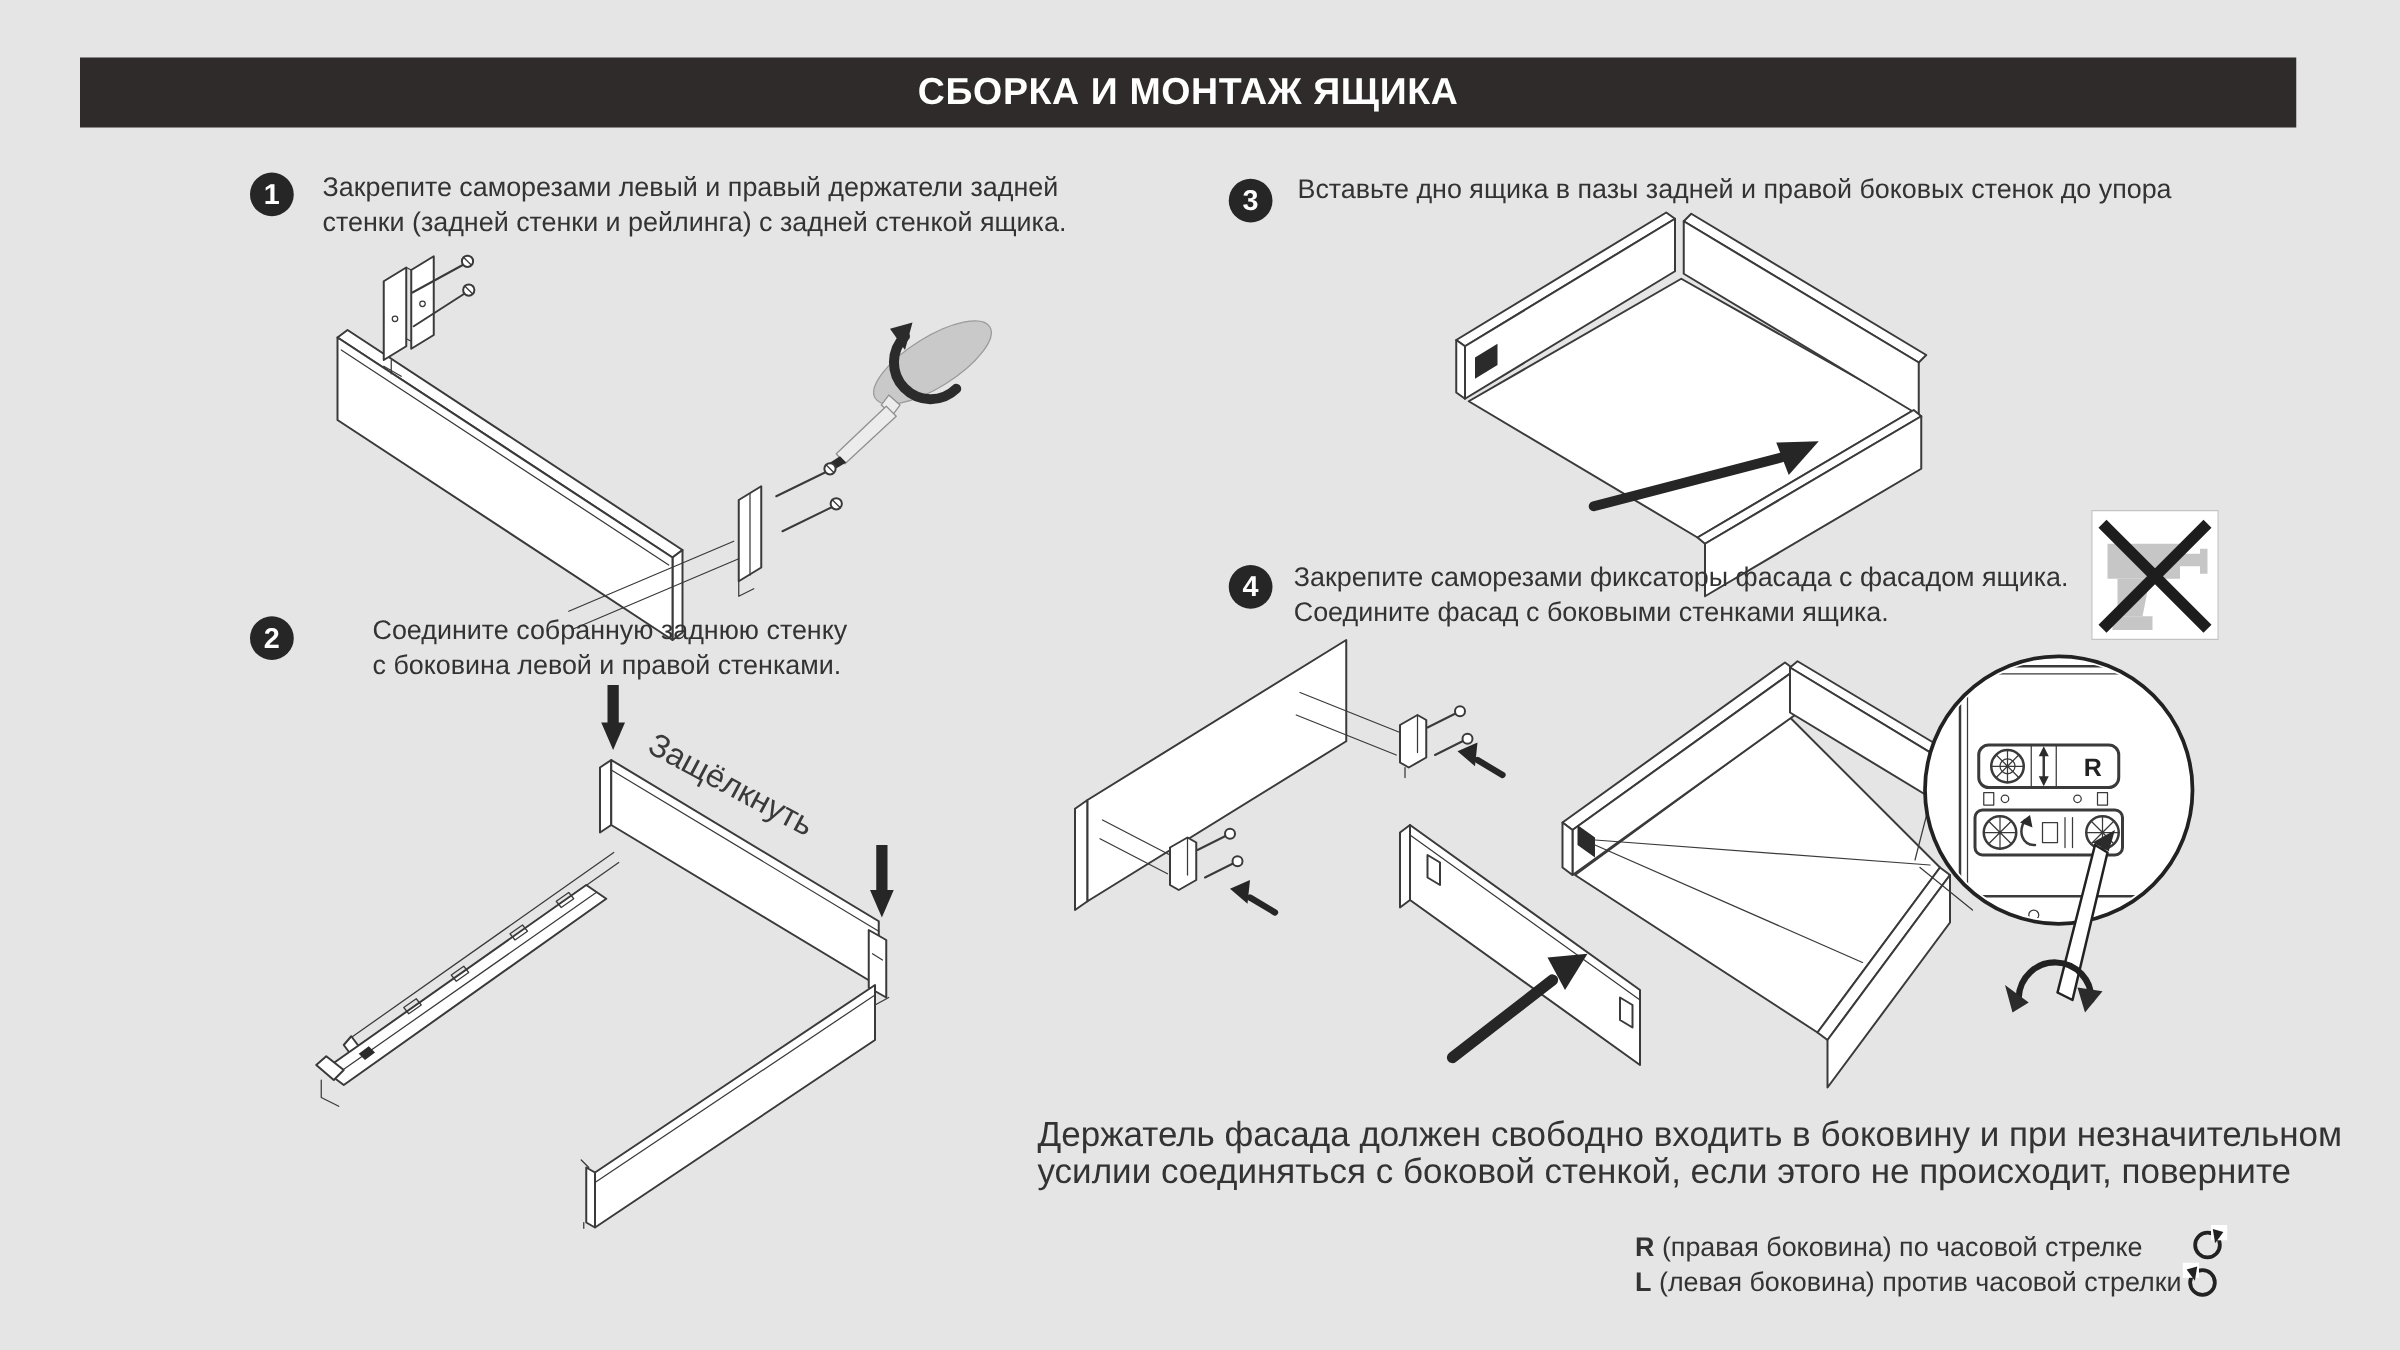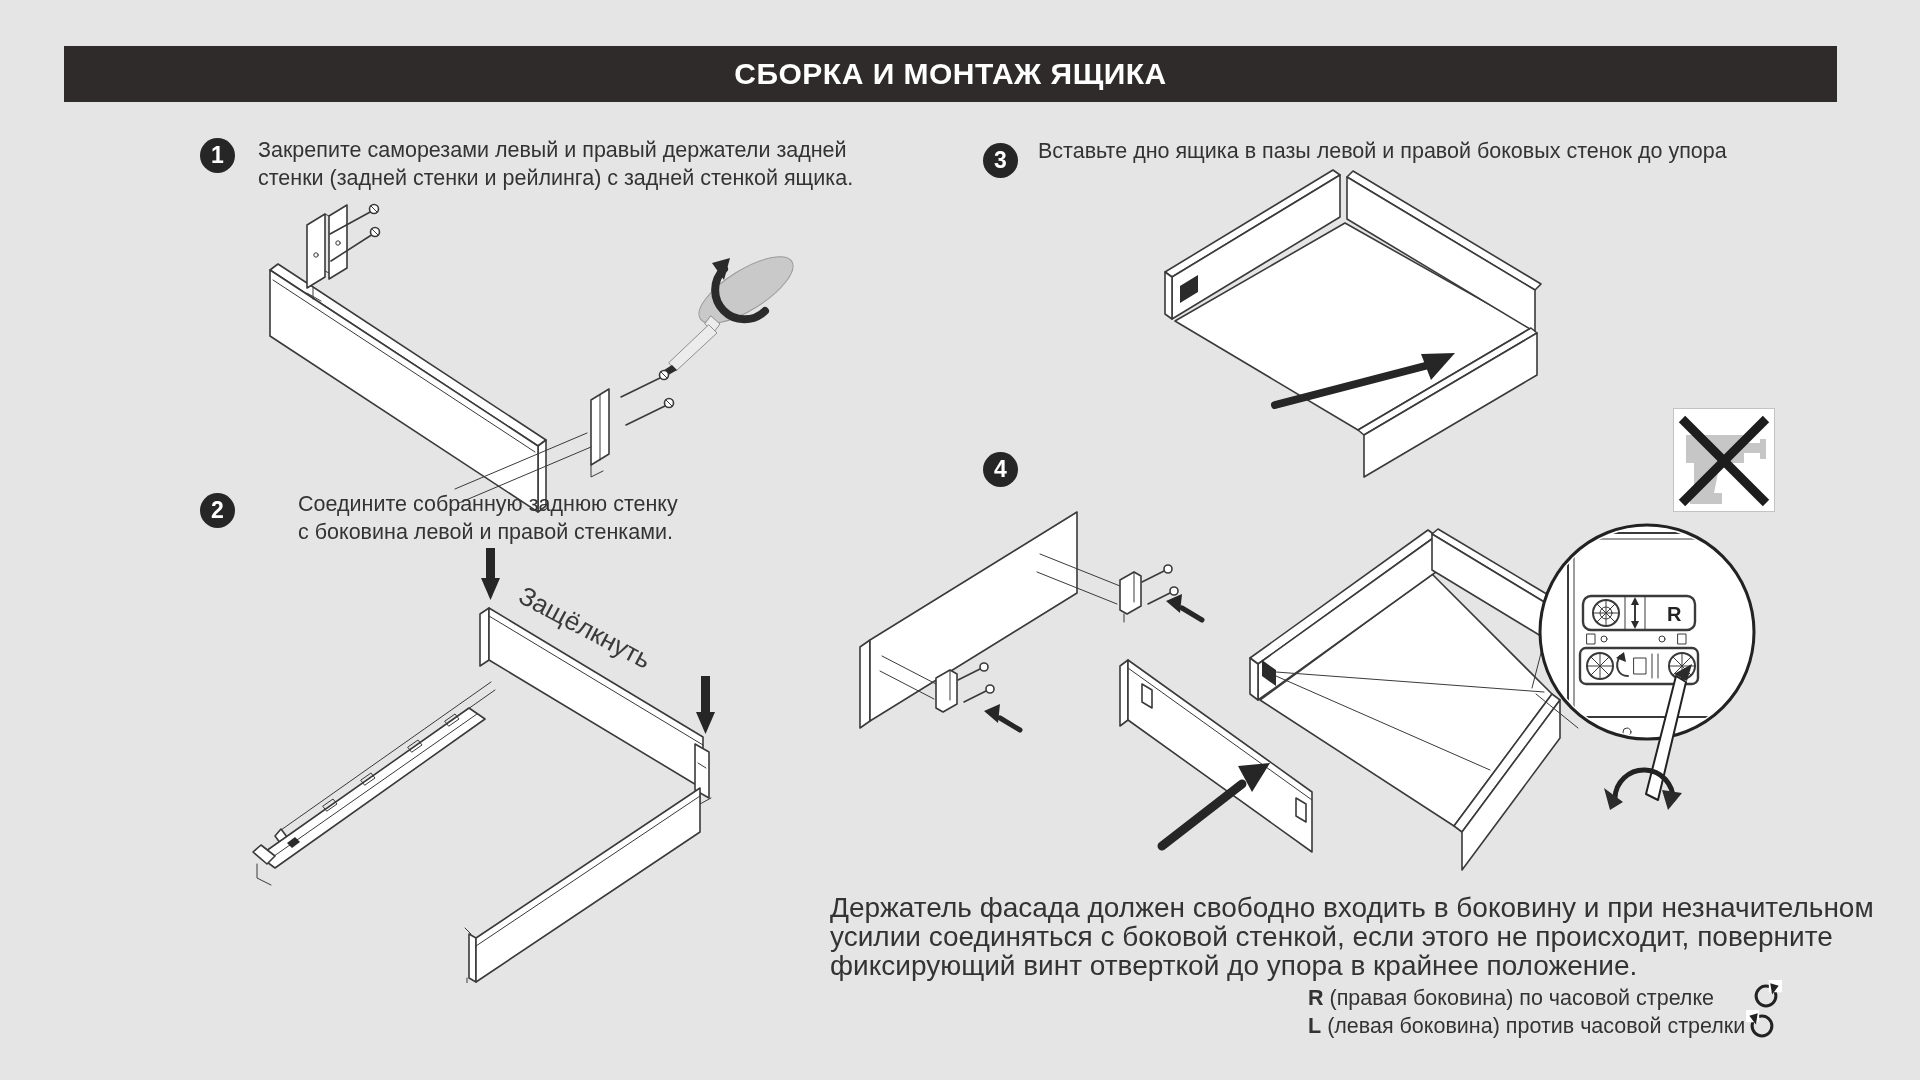--- a/index.html
+++ b/index.html
@@ -141,21 +141,21 @@
         <path class="thin" d="M 272,430 L 272,444 L 286,450 M 276,386 L 270,380"></path>
       </g>
     </svg>
   </div>
   <div class="abs snap-label" style="left:528px;top:580px;">Защёлкнуть</div>
 
   <div class="abs step-badge" style="left:983px;top:143px;">
     <span>3</span>
   </div>
   <div class="abs step-text" style="left:1038px;top:137px;">
-    <div>Вставьте дно ящика в пазы левой и правой боковых стенок до упора</div>
+    <div>Вставьте дно ящика в пазы задней и правой боковых стенок до упора</div>
   </div>
 
   <div class="abs" style="left:1125px;top:168px;">
     <svg class="art" width="545" height="315" viewBox="0 0 545 315">
       <g>
         <polygon class="fw" points="220,55 50,153 233,262 406,160"></polygon>
       </g>
       <g>
         <path class="fw" d="M 40,104 L 208,2 L 215,7 L 47,109 Z"></path>
         <path class="fw" d="M 47,109 L 215,7 L 215,49 L 47,151 Z"></path>
@@ -172,20 +172,24 @@
       </g>
       <g>
         <line class="ashaft" style="stroke-width:8" x1="150" y1="237" x2="300" y2="198"></line>
         <polygon class="arrow" points="296,186 330,185 306,212"></polygon>
       </g>
     </svg>
   </div>
 
   <div class="abs step-badge" style="left:983px;top:452px;">
     <span>4</span>
+  </div>
+  <div class="abs step-text" style="left:1035px;top:448px;">
+    <div>Закрепите саморезами фиксаторы фасада с фасадом ящика.</div>
+    <div>Соедините фасад с боковыми стенками ящика.</div>
   </div>
 
   <div class="abs drill-box" style="left:1673px;top:408px;width:100px;height:102px;">
     <svg width="100" height="102" viewBox="0 0 100 102">
       <g>
         <polygon fill="#c6c6c6" points="12,26 70,26 70,34 86,34 86,30 92,30 92,50 86,50 86,44 70,44 70,54 12,54"></polygon>
         <polygon fill="#c6c6c6" points="20,54 46,54 40,84 20,84"></polygon>
         <polygon fill="#c6c6c6" points="16,84 48,84 48,95 16,95"></polygon>
       </g>
       <g>
@@ -302,21 +306,20 @@
           <polygon class="fd" points="914,280 920,302 933,294"></polygon>
           <polygon class="fd" points="972,282 992,285 978,302"></polygon>
         </g>
       </g>
     </svg>
   </div>
 
   <div class="abs" style="left:830px;top:893px;">
     <div class="note-line">Держатель фасада должен свободно входить в боковину и при незначительном</div>
     <div class="note-line">усилии соединяться с боковой стенкой, если этого не происходит, поверните</div>
-    <div class="note-line">фиксирующий винт отверткой до упора в крайнее положение.</div>
   </div>
 
   <div class="abs rot-line" style="left:1308px;top:986px;">
     <span class="rot-mark">R</span><span>(правая боковина) по часовой стрелке</span>
   </div>
   <div class="abs rot-line" style="left:1308px;top:1014px;">
     <span class="rot-mark">L</span><span>(левая боковина) против часовой стрелки</span>
   </div>
 
   <div class="abs" style="left:1750px;top:980px;">

